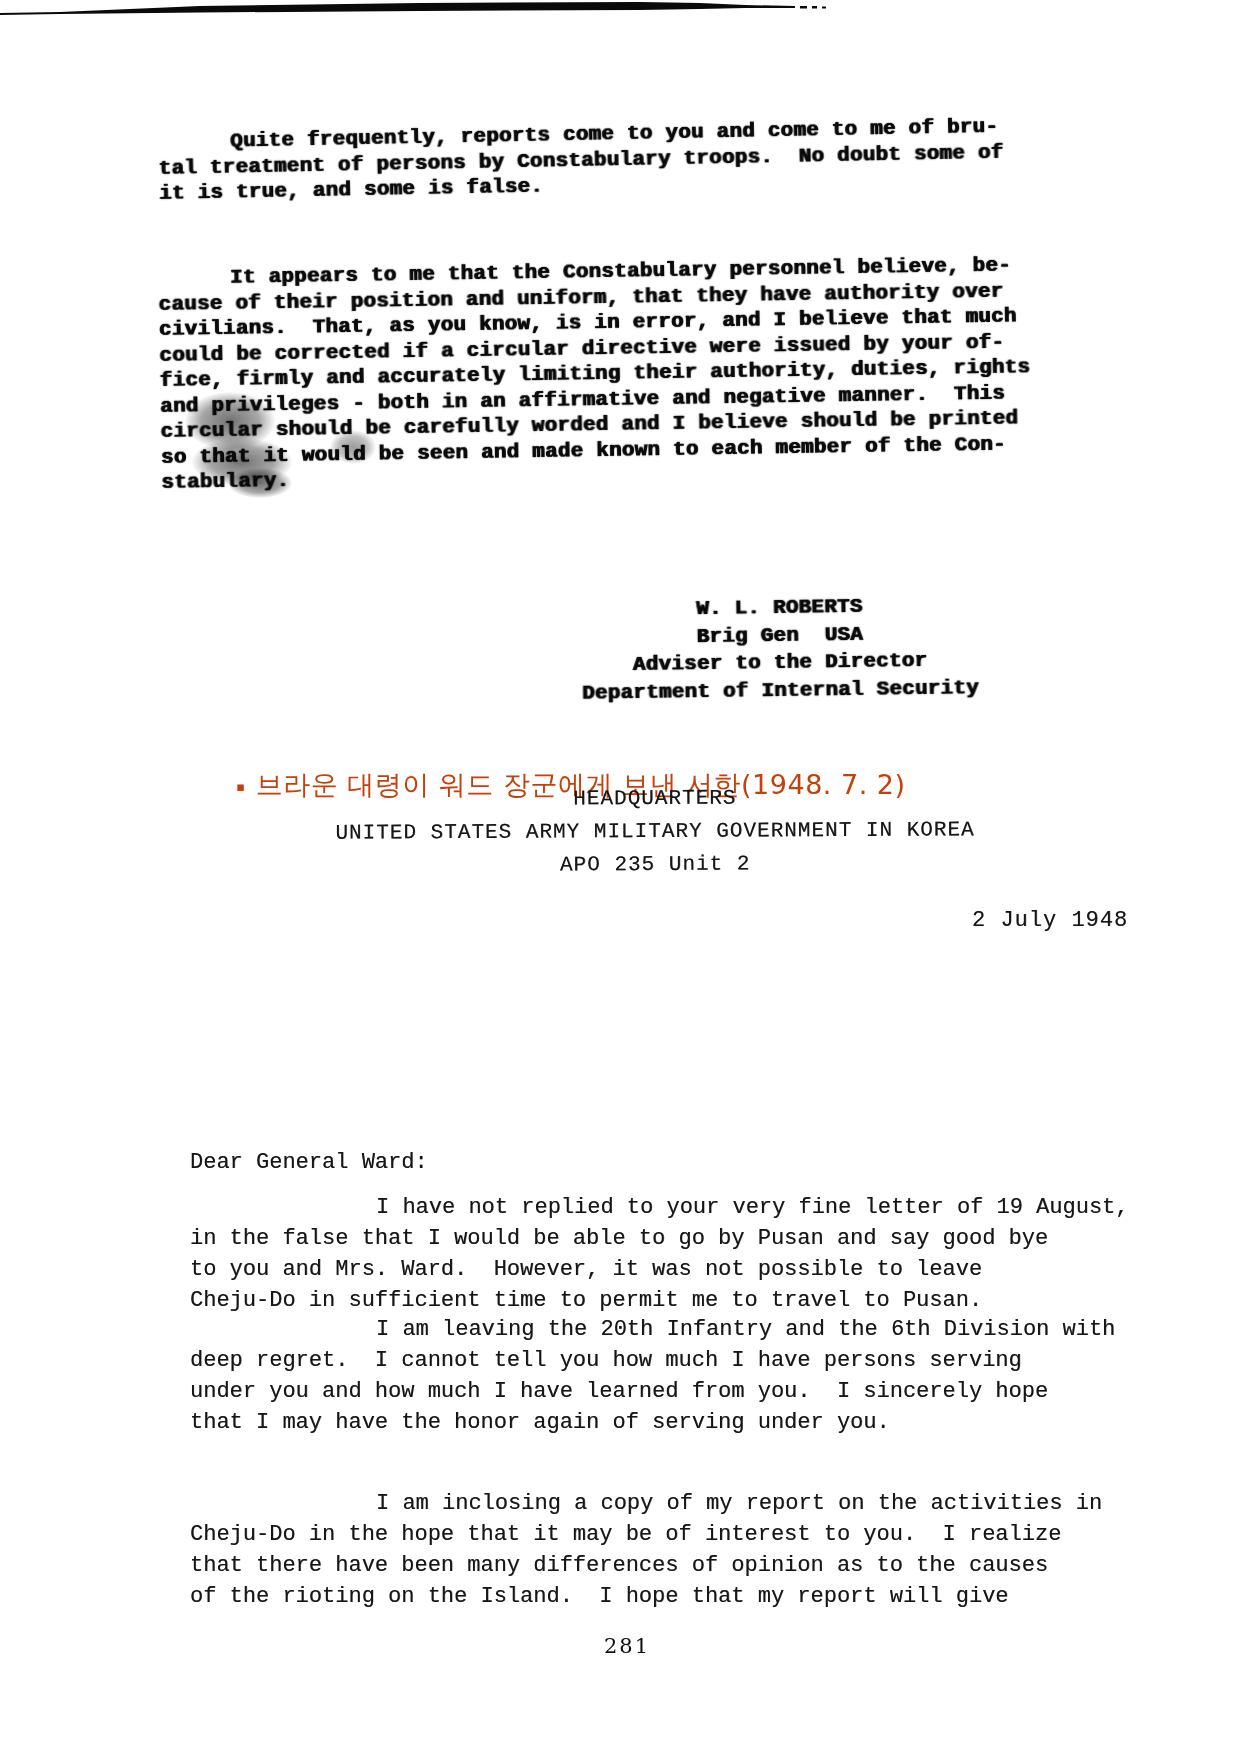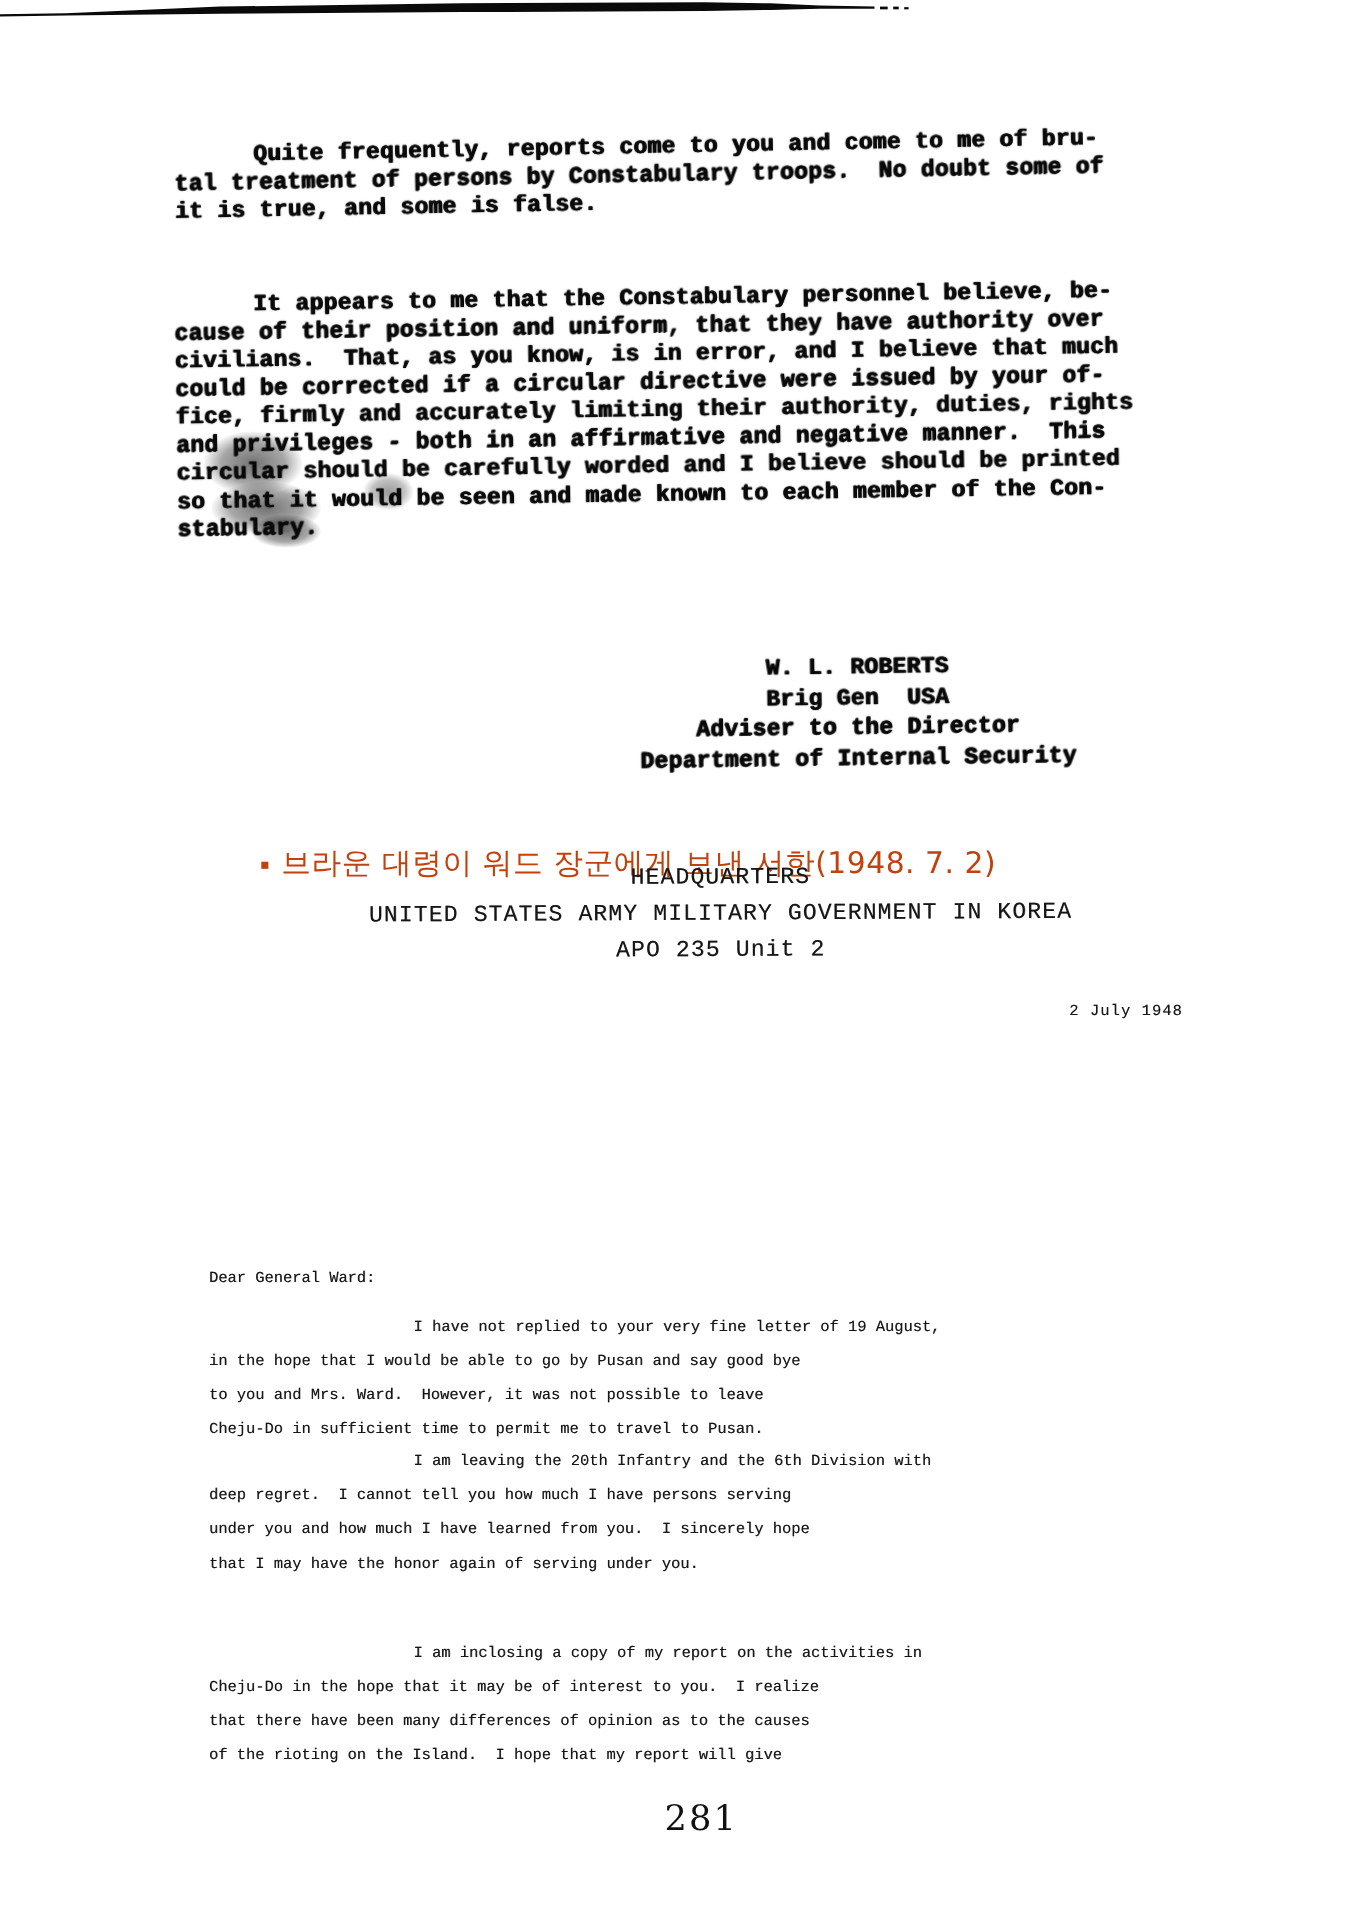--- a/index.html
+++ b/index.html
@@ -18,36 +18,36 @@
     font-weight:700;
     color:#0a0a0a;
     font-size:21px;line-height:25.5px;
     text-shadow:0.6px 0 0 #000,-0.4px 0.4px 0 rgba(0,0,0,.85),0 0 1.7px rgba(0,0,0,.6);
     filter:blur(0.4px);
     letter-spacing:.2px;
   }
   .smudge .ind{padding-left:72px;}
   
   .type{
-    font-size:14px;line-height:31px;
+    font-size:22px;line-height:31px;
     color:#161616;
     text-shadow:0.35px 0 0 rgba(0,0,0,.5);
   }
   .type .ind{padding-left:186px;}
   .center{text-align:center;}
   .caption{
     font-family:"DejaVu Sans","Liberation Sans",sans-serif;
     font-size:27px;color:#c2410c;
     letter-spacing:.5px;
     white-space:pre;
   }
   .caption .bullet{font-size:13px;vertical-align:middle;margin-right:10px;}
   .pageno{
     font-family:"DejaVu Serif","Liberation Serif",serif;
-    font-size:32px;color:#111;letter-spacing:2px;
+    font-size:21px;color:#111;letter-spacing:2px;
   }
   .blob{
     position:absolute;border-radius:50%;
     background:radial-gradient(ellipse at center,rgba(10,10,10,.55) 0%,rgba(10,10,10,.35) 45%,rgba(10,10,10,0) 72%);
     filter:blur(.6px) contrast(1.6);
   }
   svg{display:block;}
 </style>
 </head>
 <body>
@@ -103,21 +103,21 @@
     <div class="line">APO 235 Unit 2</div>
   </div>
 
   <div class="abs type" style="left:972px;top:905px;letter-spacing:1px;">2 July 1948</div>
 
 
   <div class="abs type" style="left:190px;top:1147px;">Dear General Ward:</div>
 
   <div class="abs type" style="left:190px;top:1192px;">
     <div class="line ind">I have not replied to your very fine letter of 19 August,</div>
-    <div class="line">in the hope that I would be able to go by Pusan and say good bye</div>
+    <div class="line">in the false that I would be able to go by Pusan and say good bye</div>
     <div class="line">to you and Mrs. Ward.  However, it was not possible to leave</div>
     <div class="line">Cheju-Do in sufficient time to permit me to travel to Pusan.</div>
   </div>
 
   <div class="abs type" style="left:190px;top:1314px;">
     <div class="line ind">I am leaving the 20th Infantry and the 6th Division with</div>
     <div class="line">deep regret.  I cannot tell you how much I have persons serving</div>
     <div class="line">under you and how much I have learned from you.  I sincerely hope</div>
     <div class="line">that I may have the honor again of serving under you.</div>
   </div>

